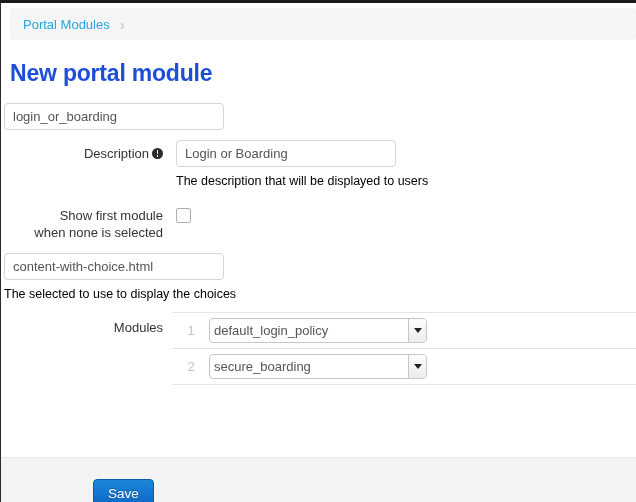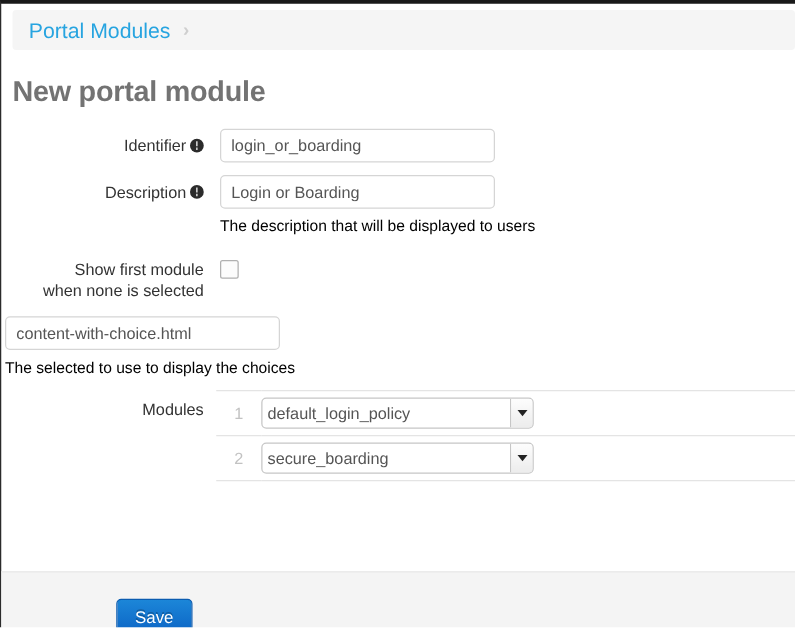--- a/index.html
+++ b/index.html
@@ -30,41 +30,41 @@
     right: 0;
     height: 32px;
     background: #f5f5f5;
     border-radius: 3px;
     display: flex;
     align-items: center;
     padding-left: 13px;
   }
   .breadcrumb-link {
     color: #27a4e0;
-    font-size: 17px;
+    font-size: 13px;
     line-height: 13px;
     text-decoration: none;
     cursor: pointer;
   }
   .breadcrumb-chevron {
     color: #cfcfcf;
     font-size: 15px;
     margin-left: 10px;
     line-height: 13px;
     font-weight: bold;
   }
 
   
   .page-title {
     position: absolute;
     left: 9px;
     top: 57px;
     font-size: 23px;
     font-weight: bold;
-    color: #737373;
+    color: #1d4ed8;
     letter-spacing: -0.2px;
     margin: 0;
   }
 
   
   .form-area {
     position: absolute;
     left: 0;
     top: 100px;
     right: 0;
@@ -254,23 +254,20 @@
   <div class="breadcrumb-bar">
     <span class="breadcrumb-link">Portal Modules</span>
     <span class="breadcrumb-chevron">›</span>
   </div>
 
   <h1 class="page-title">New portal module</h1>
 
   <div class="form-area">
 
     <div class="form-row">
-      <div class="form-label">
-        <span>Identifier</span><span class="info-icon"></span>
-      </div>
       <div class="form-control">
         <input class="text-field" type="text" value="login_or_boarding" style="">
       </div>
     </div>
 
     <div class="form-row" style="margin-top:5px;">
       <div class="form-label">
         <span>Description</span><span class="info-icon"></span>
       </div>
       <div class="form-control">

